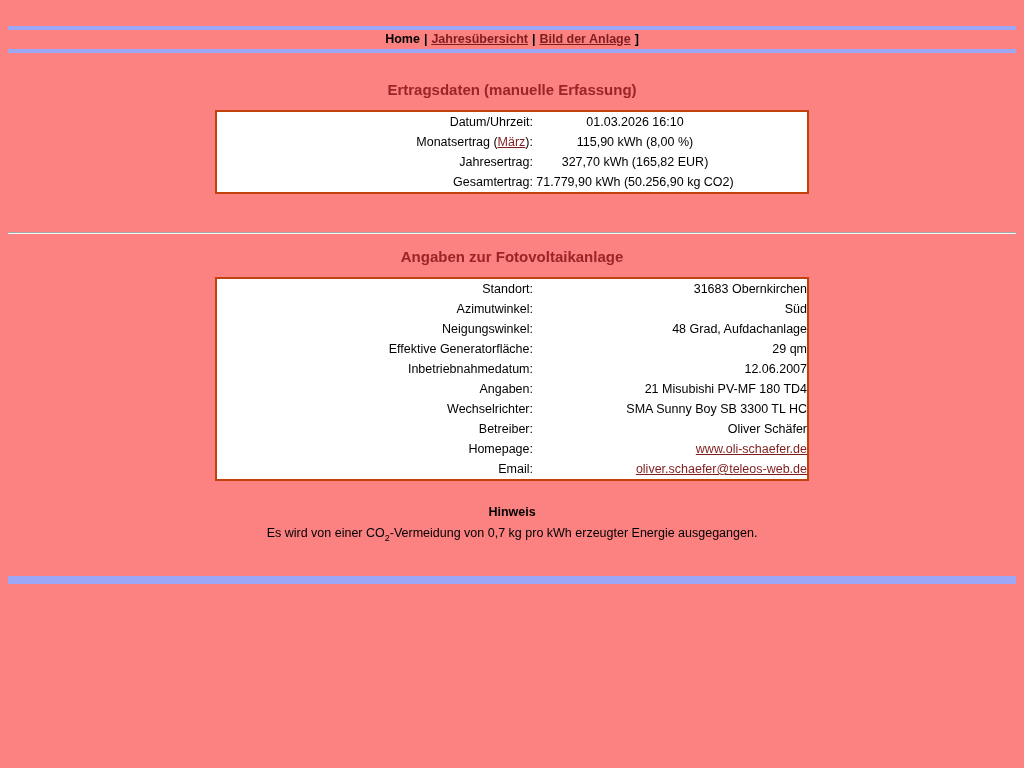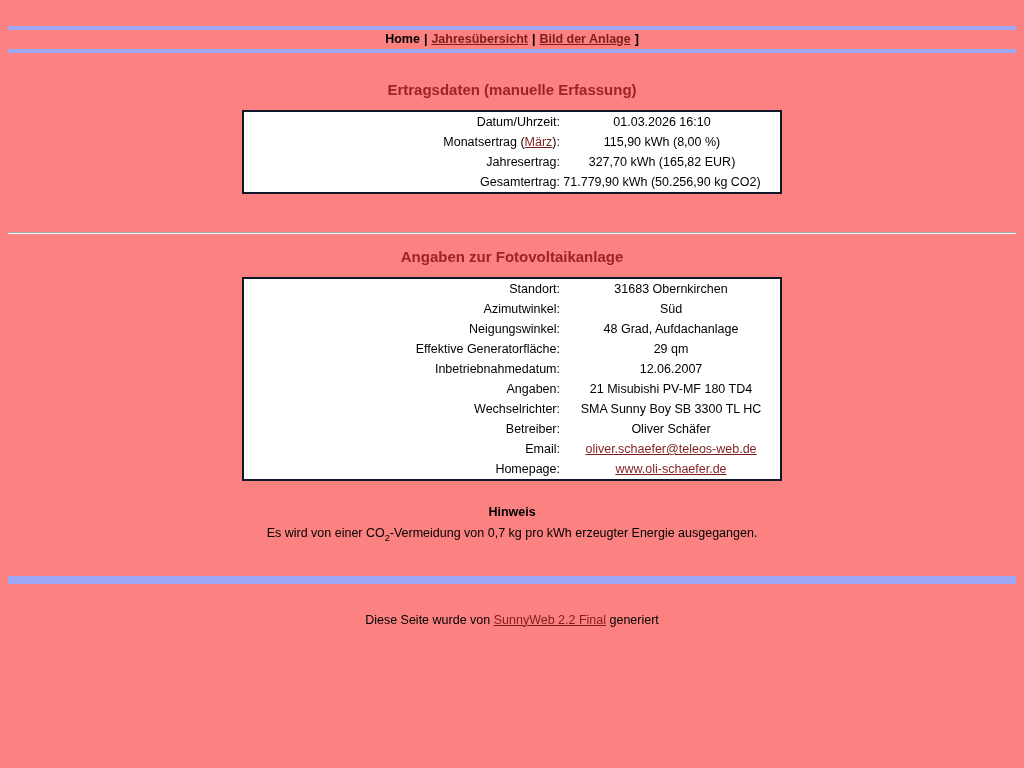--- a/index.html
+++ b/index.html
@@ -33,36 +33,36 @@
   a { color:#7f1d1d; text-decoration:underline; cursor:pointer; }
   .section-title {
     text-align:center;
     color:#992525;
     font-size:15px;
     font-weight:bold;
     margin:28px 0 12px 0;
   }
   .section-title.second { margin-top:14px; }
   table.data-table {
-    width:540px;
+    width:594px;
     margin:0 auto;
     background:#ffffff;
-    border:2px solid #0f172a;
+    border:2px solid #c2410c;
     border-collapse:collapse;
   }
   table.data-table td {
     padding:0;
     line-height:20px;
     font-size:12.5px;
     white-space:nowrap;
   }
   td.lbl { text-align:right; padding-right:2px; width:316px; }
   table.ertrag td.val { text-align:center; width:204px; }
   table.ertrag td.spacer { width:auto; }
-  table.anlage td.val { text-align:center; padding-left:2px; }
+  table.anlage td.val { text-align:right; padding-left:2px; }
   .hinweis-title { text-align:center; font-weight:bold; margin-top:24px; line-height:15px; }
   .hinweis-text { text-align:center; margin-top:6px; line-height:15px; }
   .hinweis-text sub { font-size:9px; }
   .footer { text-align:center; margin-top:29px; line-height:15px; }
 </style>
 </head>
 <body>
 
 <div>
 
@@ -131,31 +131,30 @@
     </tr>
     <tr>
       <td class="lbl">Wechselrichter:</td>
       <td class="val">SMA Sunny Boy SB 3300 TL HC</td>
     </tr>
     <tr>
       <td class="lbl">Betreiber:</td>
       <td class="val">Oliver Schäfer</td>
     </tr>
     <tr>
+      <td class="lbl">Homepage:</td>
+      <td class="val"><a>www.oli-schaefer.de</a></td>
+    </tr>
+    <tr>
       <td class="lbl">Email:</td>
       <td class="val"><a>oliver.schaefer@teleos-web.de</a></td>
-    </tr>
-    <tr>
-      <td class="lbl">Homepage:</td>
-      <td class="val"><a>www.oli-schaefer.de</a></td>
     </tr>
   </tbody>
     </table>
 
   <div class="hinweis-title">Hinweis</div>
   <div class="hinweis-text"><span>Es wird von einer CO</span><sub>2</sub><span>-Vermeidung von 0,7 kg pro kWh erzeugter Energie ausgegangen.</span></div>
 
   <hr class="blue-hr pre-footer">
   <hr class="blue-hr">
 
-  <div class="footer"><span>Diese Seite wurde von </span><a>SunnyWeb 2.2 Final</a><span> generiert</span></div>
 
 </div>
 
 </body></html>

